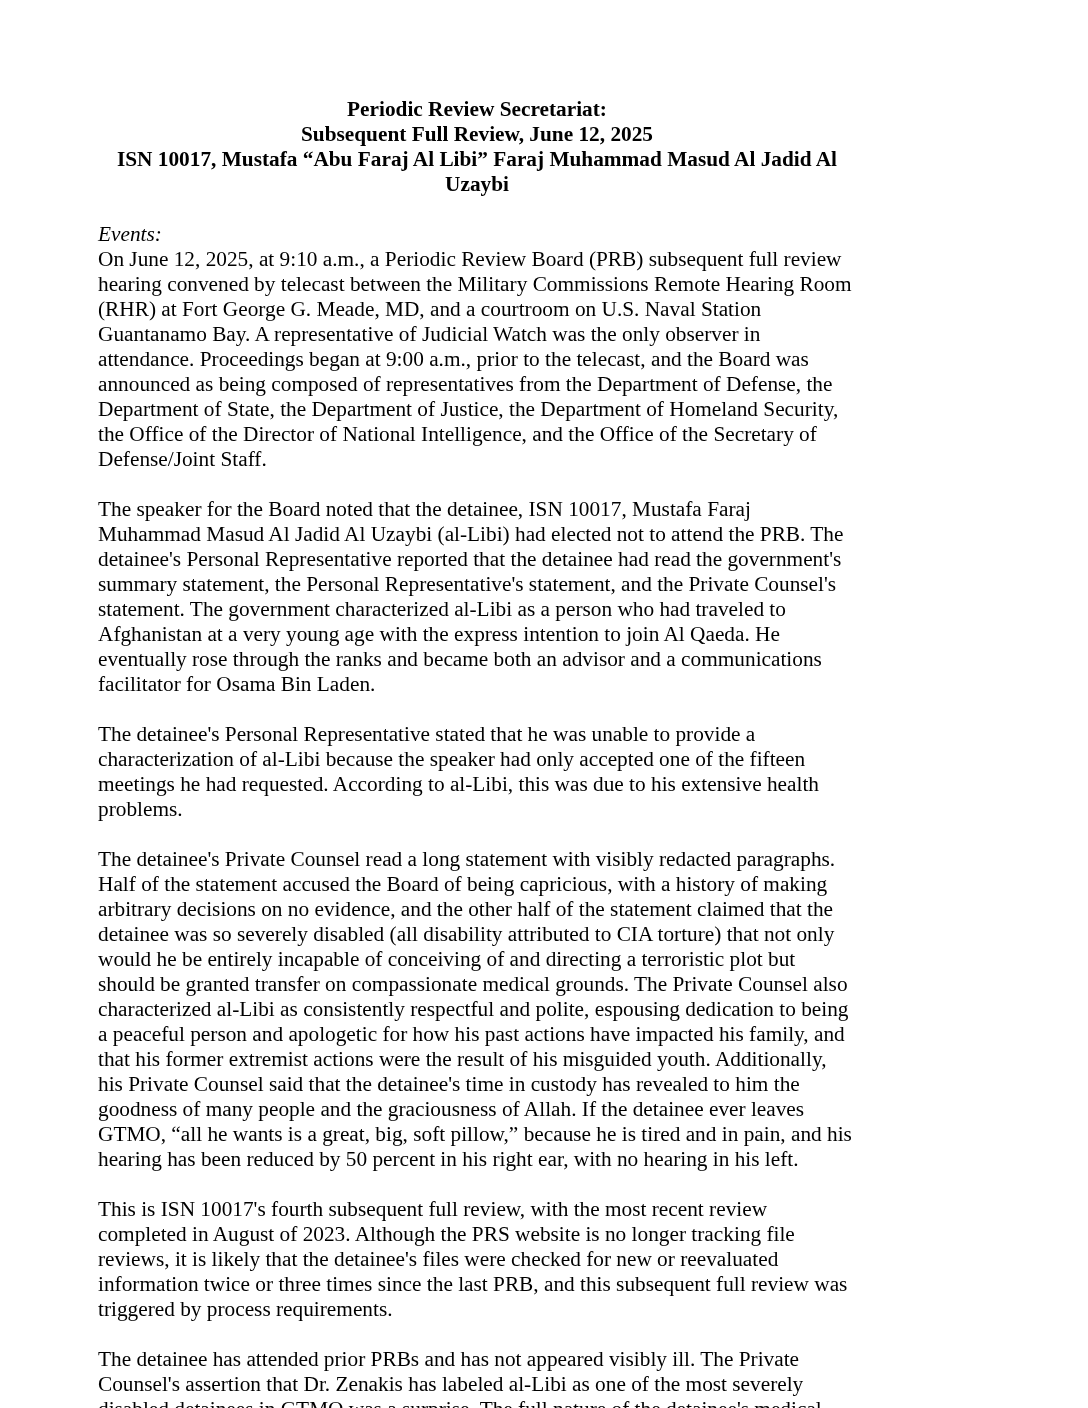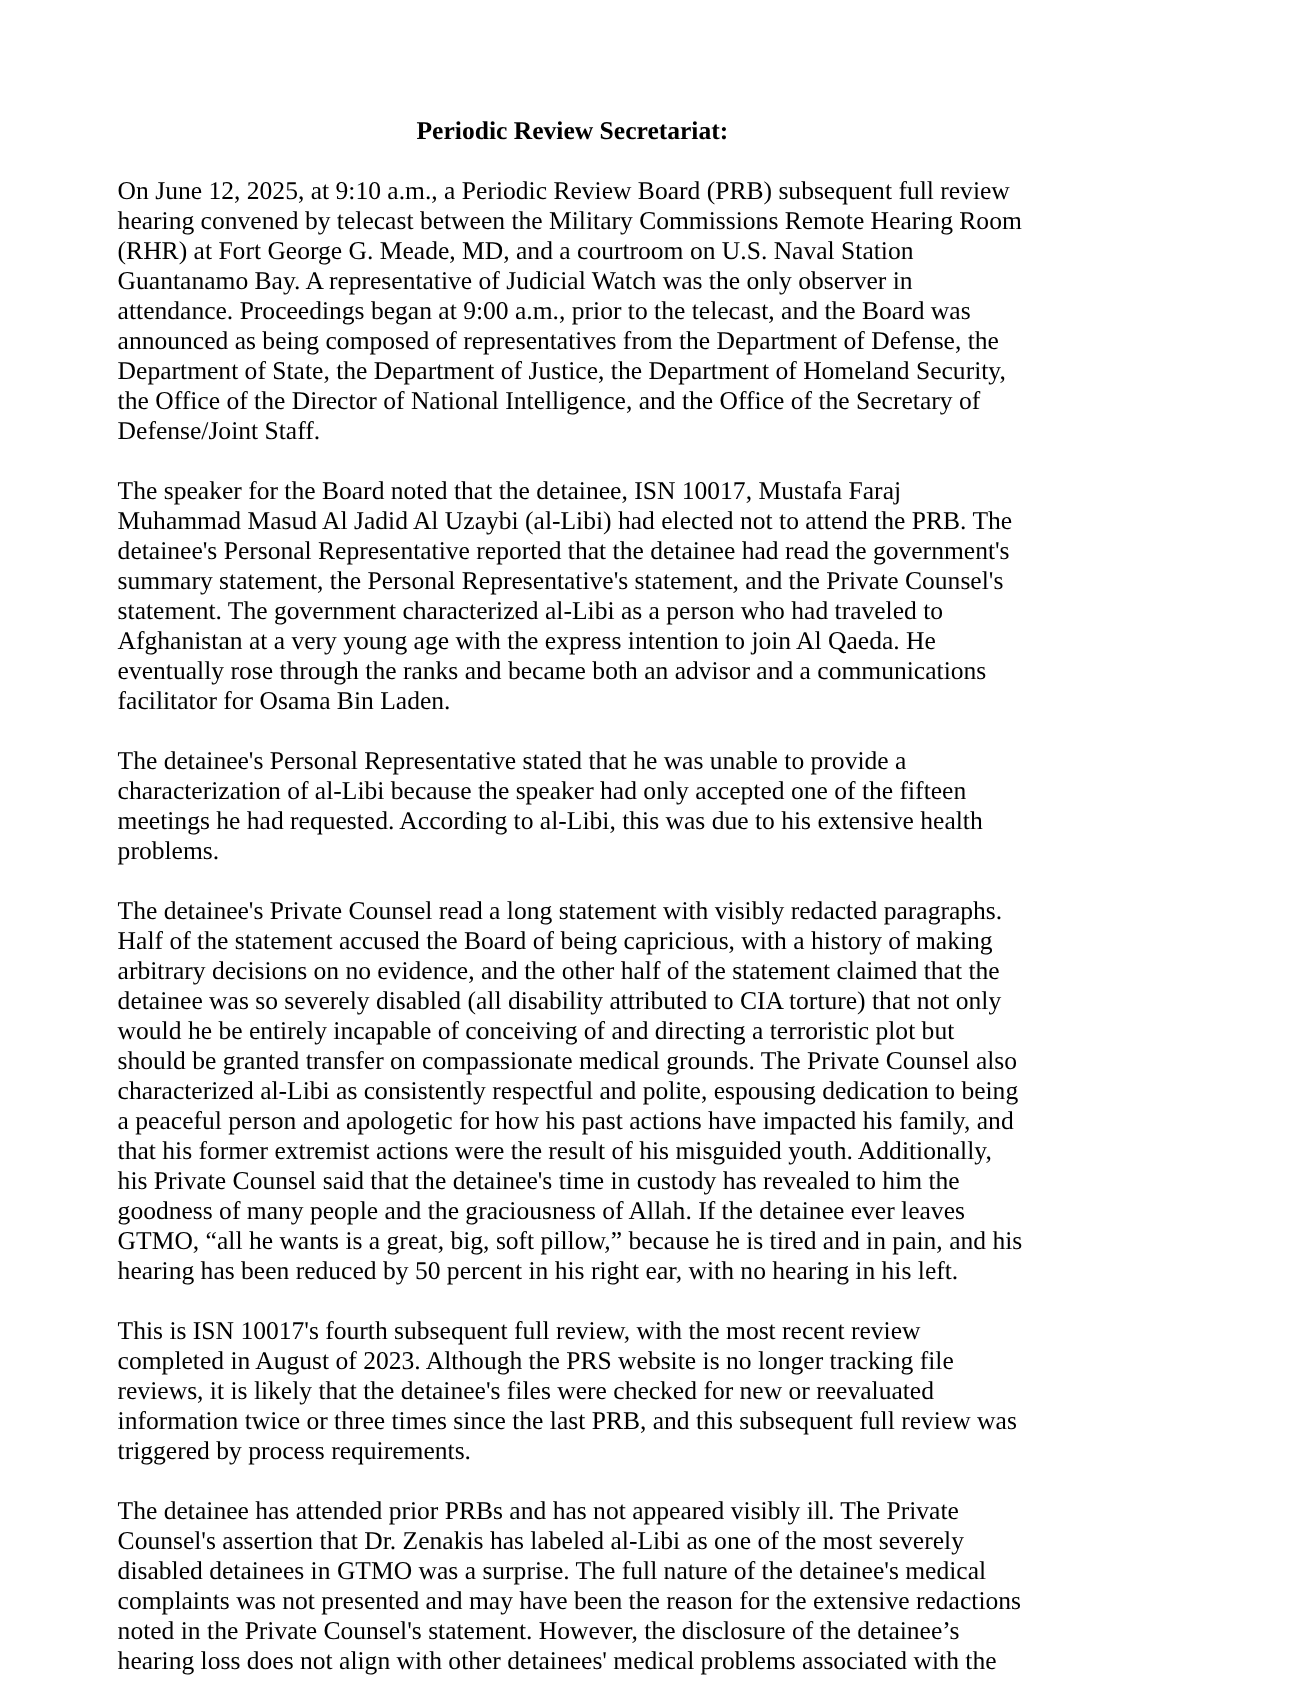--- a/index.html
+++ b/index.html
@@ -40,23 +40,26 @@
       margin-bottom: 0;
     }
   </style>
 </head>
 <body>
 
 <div class="page">
 
   <header class="doc-title">
     <div>Periodic Review Secretariat:</div>
+    <div>Subsequent Full Review, June 12, 2025</div>
+    <div>ISN 10017, Mustafa “Abu Faraj Al Libi” Faraj Muhammad Masud Al Jadid Al Uzaybi</div>
   </header>
 
   <section>
+    <div class="section-heading">Events:</div>
     <p class="doc-paragraph">On June 12, 2025, at 9:10 a.m., a Periodic Review Board (PRB) subsequent full review hearing convened by telecast between the Military Commissions Remote Hearing Room (RHR) at Fort George G. Meade, MD, and a courtroom on U.S. Naval Station Guantanamo Bay. A representative of Judicial Watch was the only observer in attendance. Proceedings began at 9:00 a.m., prior to the telecast, and the Board was announced as being composed of representatives from the Department of Defense, the Department of State, the Department of Justice, the Department of Homeland Security, the Office of the Director of National Intelligence, and the Office of the Secretary of Defense/Joint Staff.</p>
     <p class="doc-paragraph">The speaker for the Board noted that the detainee, ISN 10017, Mustafa Faraj Muhammad Masud Al Jadid Al Uzaybi (al-Libi) had elected not to attend the PRB. The detainee's Personal Representative reported that the detainee had read the government's summary statement, the Personal Representative's statement, and the Private Counsel's statement. The government characterized al-Libi as a person who had traveled to Afghanistan at a very young age with the express intention to join Al Qaeda. He eventually rose through the ranks and became both an advisor and a communications facilitator for Osama Bin Laden.</p>
     <p class="doc-paragraph">The detainee's Personal Representative stated that he was unable to provide a characterization of al-Libi because the speaker had only accepted one of the fifteen meetings he had requested. According to al-Libi, this was due to his extensive health problems.</p>
     <p class="doc-paragraph">The detainee's Private Counsel read a long statement with visibly redacted paragraphs. Half of the statement accused the Board of being capricious, with a history of making arbitrary decisions on no evidence, and the other half of the statement claimed that the detainee was so severely disabled (all disability attributed to CIA torture) that not only would he be entirely incapable of conceiving of and directing a terroristic plot but should be granted transfer on compassionate medical grounds. The Private Counsel also characterized al-Libi as consistently respectful and polite, espousing dedication to being a peaceful person and apologetic for how his past actions have impacted his family, and that his former extremist actions were the result of his misguided youth. Additionally, his Private Counsel said that the detainee's time in custody has revealed to him the goodness of many people and the graciousness of Allah. If the detainee ever leaves GTMO, “all he wants is a great, big, soft pillow,” because he is tired and in pain, and his hearing has been reduced by 50 percent in his right ear, with no hearing in his left.</p>
   </section>
 
   <section>
     <p class="doc-paragraph">This is ISN 10017's fourth subsequent full review, with the most recent review completed in August of 2023. Although the PRS website is no longer tracking file reviews, it is likely that the detainee's files were checked for new or reevaluated information twice or three times since the last PRB, and this subsequent full review was triggered by process requirements.</p>
     <p class="doc-paragraph last">The detainee has attended prior PRBs and has not appeared visibly ill. The Private Counsel's assertion that Dr. Zenakis has labeled al-Libi as one of the most severely disabled detainees in GTMO was a surprise. The full nature of the detainee's medical complaints was not presented and may have been the reason for the extensive redactions noted in the Private Counsel's statement. However, the disclosure of the detainee’s hearing loss does not align with other detainees' medical problems associated with the</p>
   </section>

